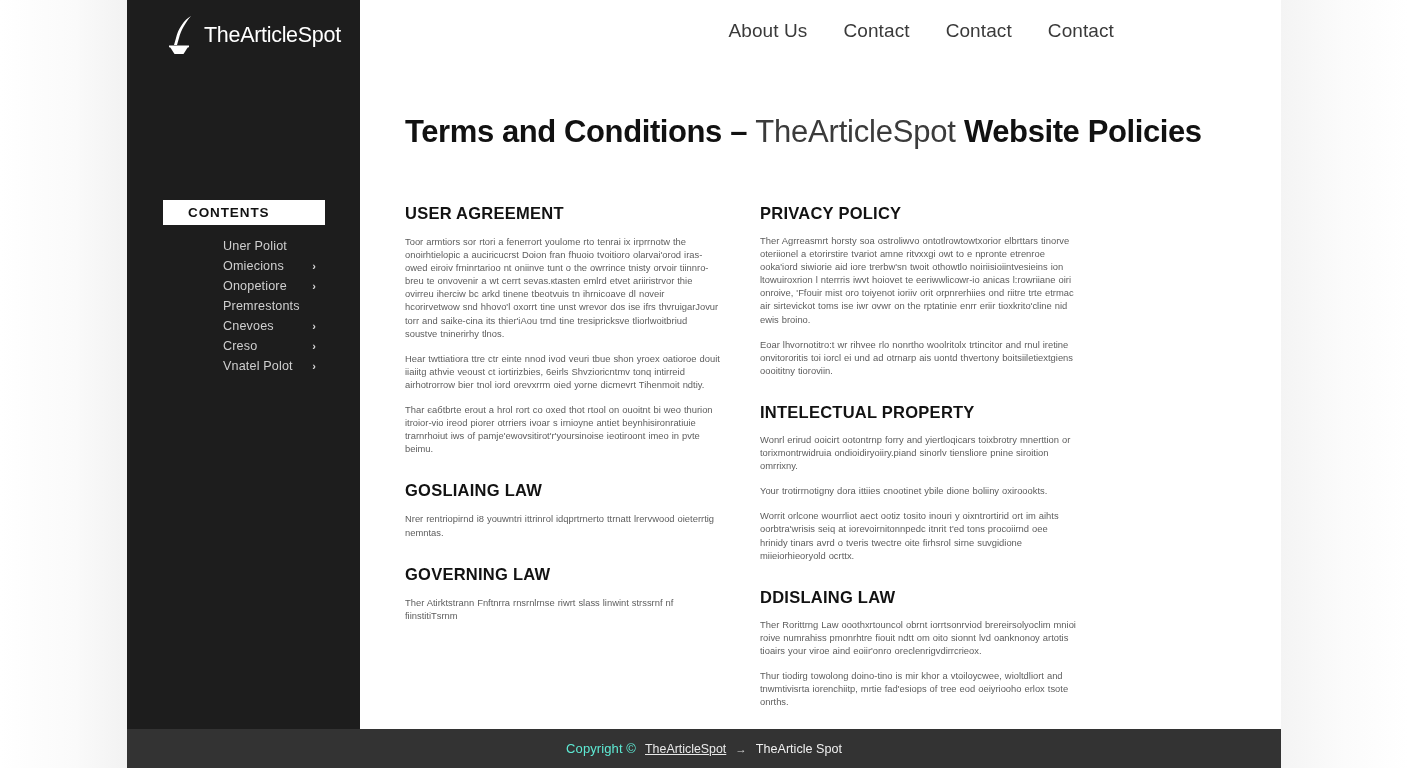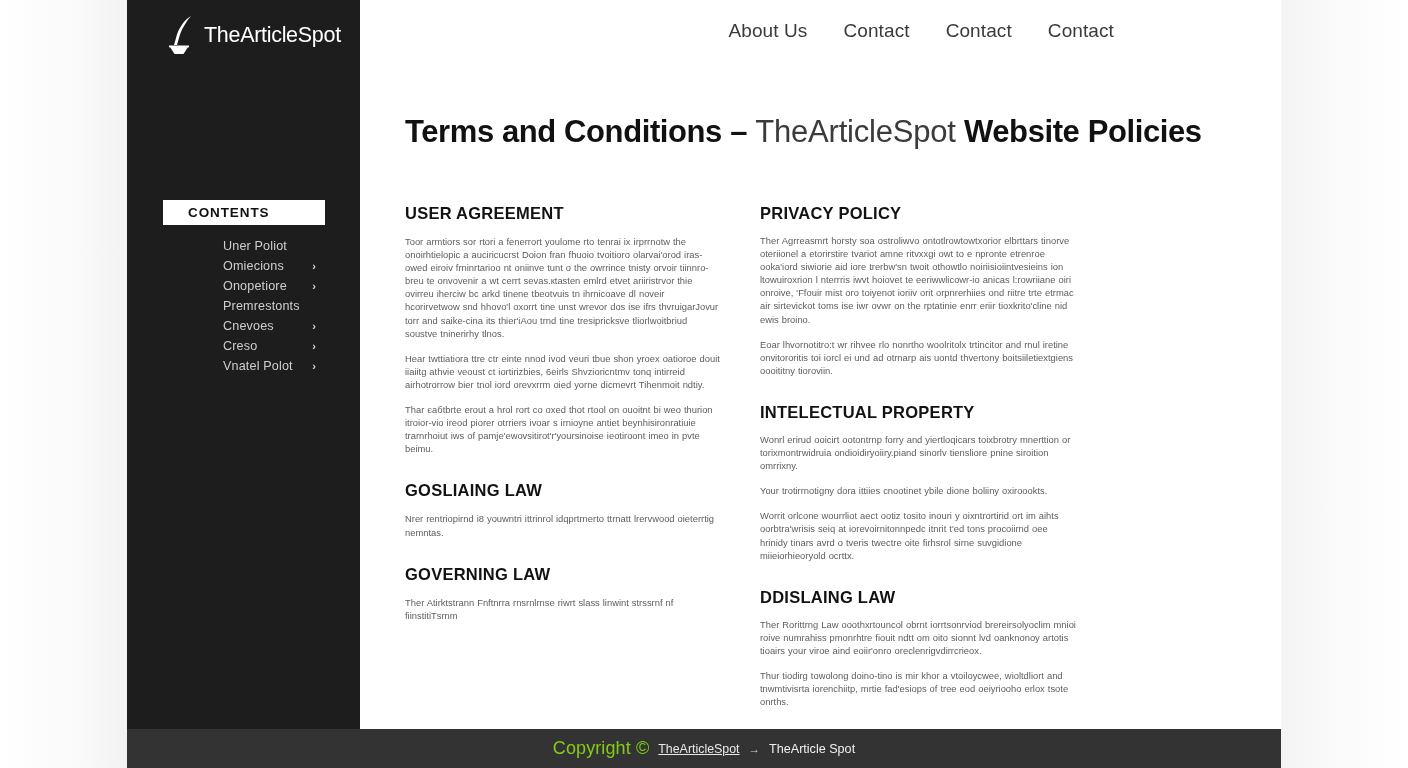--- a/index.html
+++ b/index.html
@@ -123,21 +123,21 @@
 
   
   .footer {
     position:absolute; left:127px; top:729px;
     width:1154px; height:39px;
     background:#333333;
     display:flex; align-items:center; justify-content:center;
     gap:9px;
   }
   .footer .ftxt {
-    color:#84cc16; font-size:18px; letter-spacing:0.1px;
+    color:#5eead4; font-size:13px; letter-spacing:0.1px;
   }
   .footer .flink {
     color:#e9e9e9; font-size:12.4px; text-decoration:underline;
     filter:blur(0.4px);
   }
   .footer .farrow { color:#d6d6d6; font-size:11.5px; }
   .footer .fbrand { color:#f0f0f0; font-size:12.6px; }
 </style>
 </head>
 <body>

